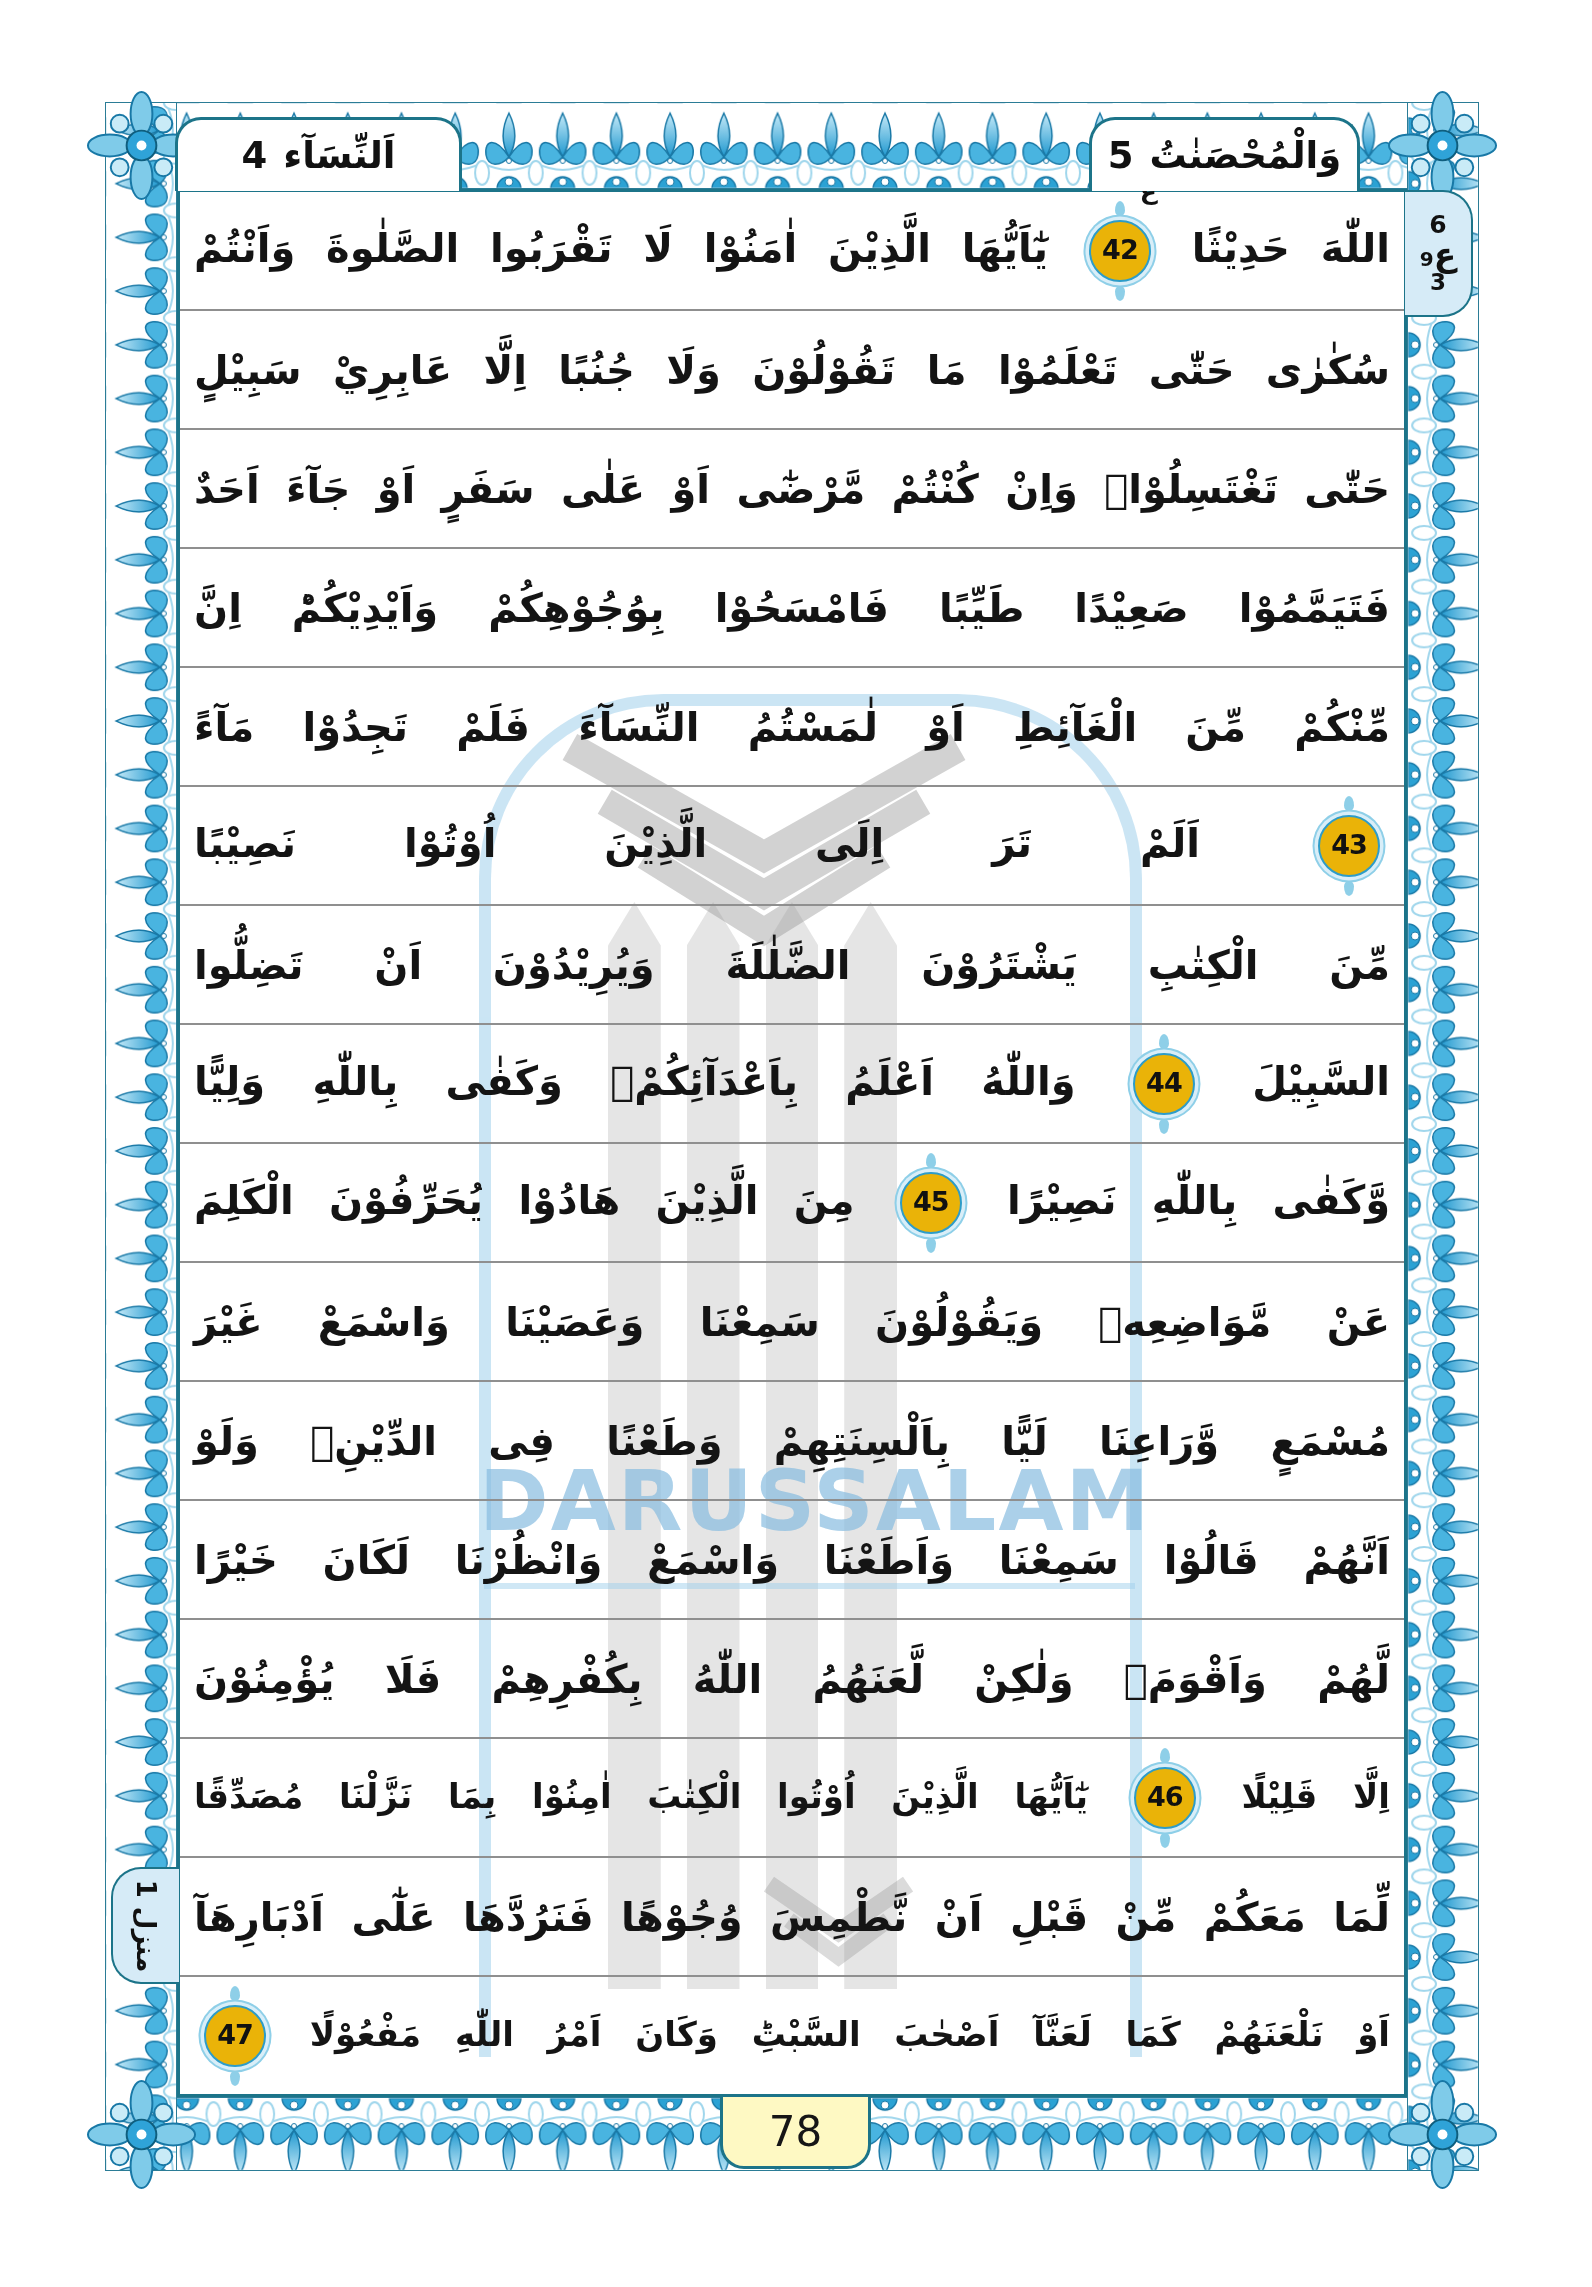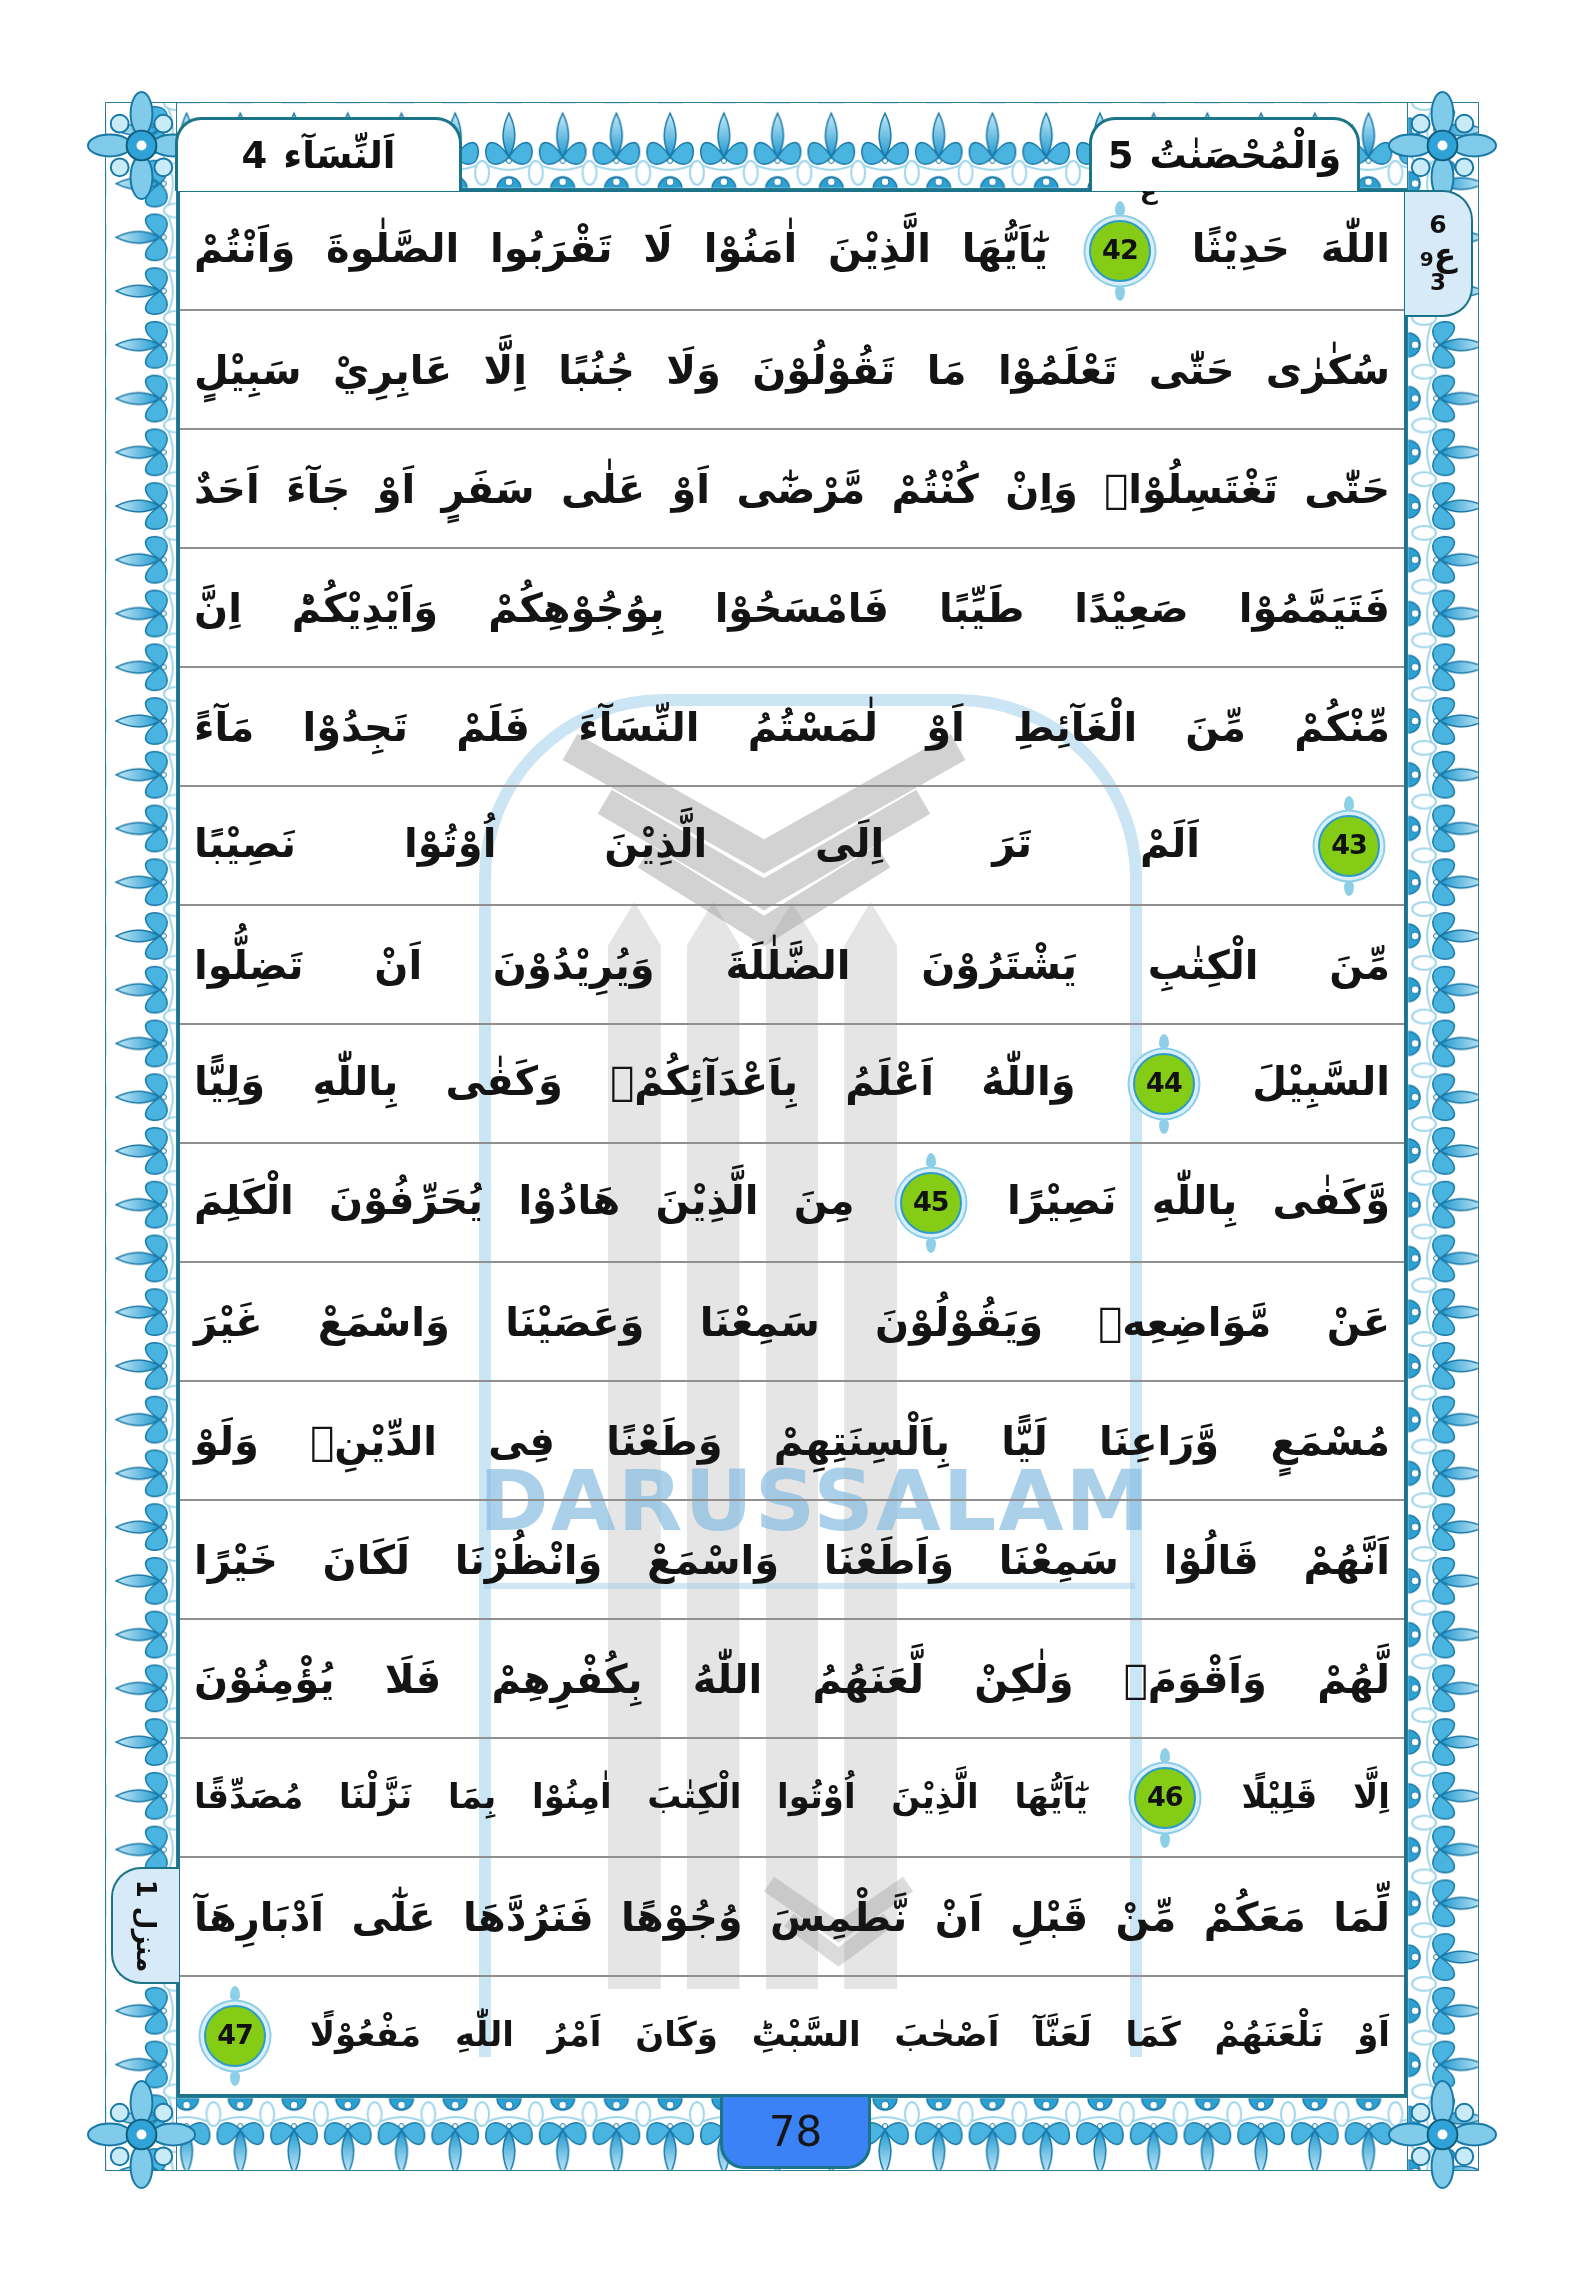--- a/index.html
+++ b/index.html
@@ -43,42 +43,42 @@
     border:3px solid #1c7489;box-sizing:border-box;z-index:2;display:flex;flex-direction:column;}
   .row{flex:1;position:relative;z-index:2;display:flex;align-items:center;padding:0 14px;
     border-bottom:2.5px solid #8f8f8f;}
   .row:last-child{border-bottom:none;}
   .ln{width:100%;direction:rtl;text-align:justify;text-align-last:justify;font-weight:700;
     font-size:40px;line-height:1.05;color:#141414;white-space:normal;}
   .row.long .ln{font-size:34px;}
 
   
   .vm{display:inline-flex;align-items:center;justify-content:center;width:58px;height:58px;
-    border-radius:50%;background:#84cc16;border:2.5px solid #2d9cc8;
+    border-radius:50%;background:#eab308;border:2.5px solid #2d9cc8;
     box-shadow:0 0 0 3.5px #d9eef8,0 0 0 5.5px #8ecfe8;vertical-align:middle;position:relative;margin:0 10px;}
   .vm b{font-size:27px;font-weight:bold;color:#111;letter-spacing:-1px;}
   .vm::before,.vm::after{content:"";position:absolute;left:50%;transform:translateX(-50%);
     width:10px;height:15px;background:#8ecfe8;border-radius:50% 50% 50% 50%/65% 65% 35% 35%;}
   .vm::before{top:-21px;} .vm::after{bottom:-21px;border-radius:50% 50% 50% 50%/35% 35% 65% 65%;}
   .vm .note{position:absolute;top:-44px;right:-8px;font-size:25px;font-style:normal;font-weight:bold;color:#111;}
 
   
   .watermark{position:absolute;left:0;top:0;right:0;bottom:0;z-index:1;pointer-events:none;}
   .wm-arch{position:absolute;left:299px;top:502px;width:663px;height:1363px;
     border:12px solid rgba(160,208,236,.55);border-bottom:none;border-radius:184px 184px 0 0;box-sizing:border-box;}
   .wm-underline{position:absolute;left:304px;top:1391px;width:651px;height:6px;background:rgba(160,208,236,.5);}
   .wm-text{position:absolute;left:299px;top:1260px;width:539px;text-align:center;font-size:84px;
     font-weight:bold;letter-spacing:2px;color:rgba(135,188,224,.7);}
   .wm-chevrons{position:absolute;left:370px;top:535px;width:428px;height:239px;opacity:.38;}
   .wm-chevrons-sm{position:absolute;left:579px;top:1680px;width:159px;height:100px;opacity:.3;}
   .wm-pillars{position:absolute;left:428px;top:710px;width:289px;height:1087px;display:flex;gap:26px;opacity:.26;}
   .wm-pillars i{flex:1;background:#9c9c9c;clip-path:polygon(50% 0,100% 4%,100% 100%,0 100%,0 4%);}
 
   
-  .page-num{position:absolute;left:720px;top:2097px;width:151px;height:72px;background:#3b82f6;
+  .page-num{position:absolute;left:720px;top:2097px;width:151px;height:72px;background:#fef9c3;
     border:3px solid #1c7489;border-top:none;border-radius:0 0 24px 24px;z-index:5;
     display:flex;align-items:center;justify-content:center;font-size:42px;color:#161616;box-sizing:border-box;}
 </style>
 </head>
 <body>
 
 <div class="page">
 
   <div class="band band-top">
     <svg viewBox="0 0 1378 85" width="1371" height="85">

